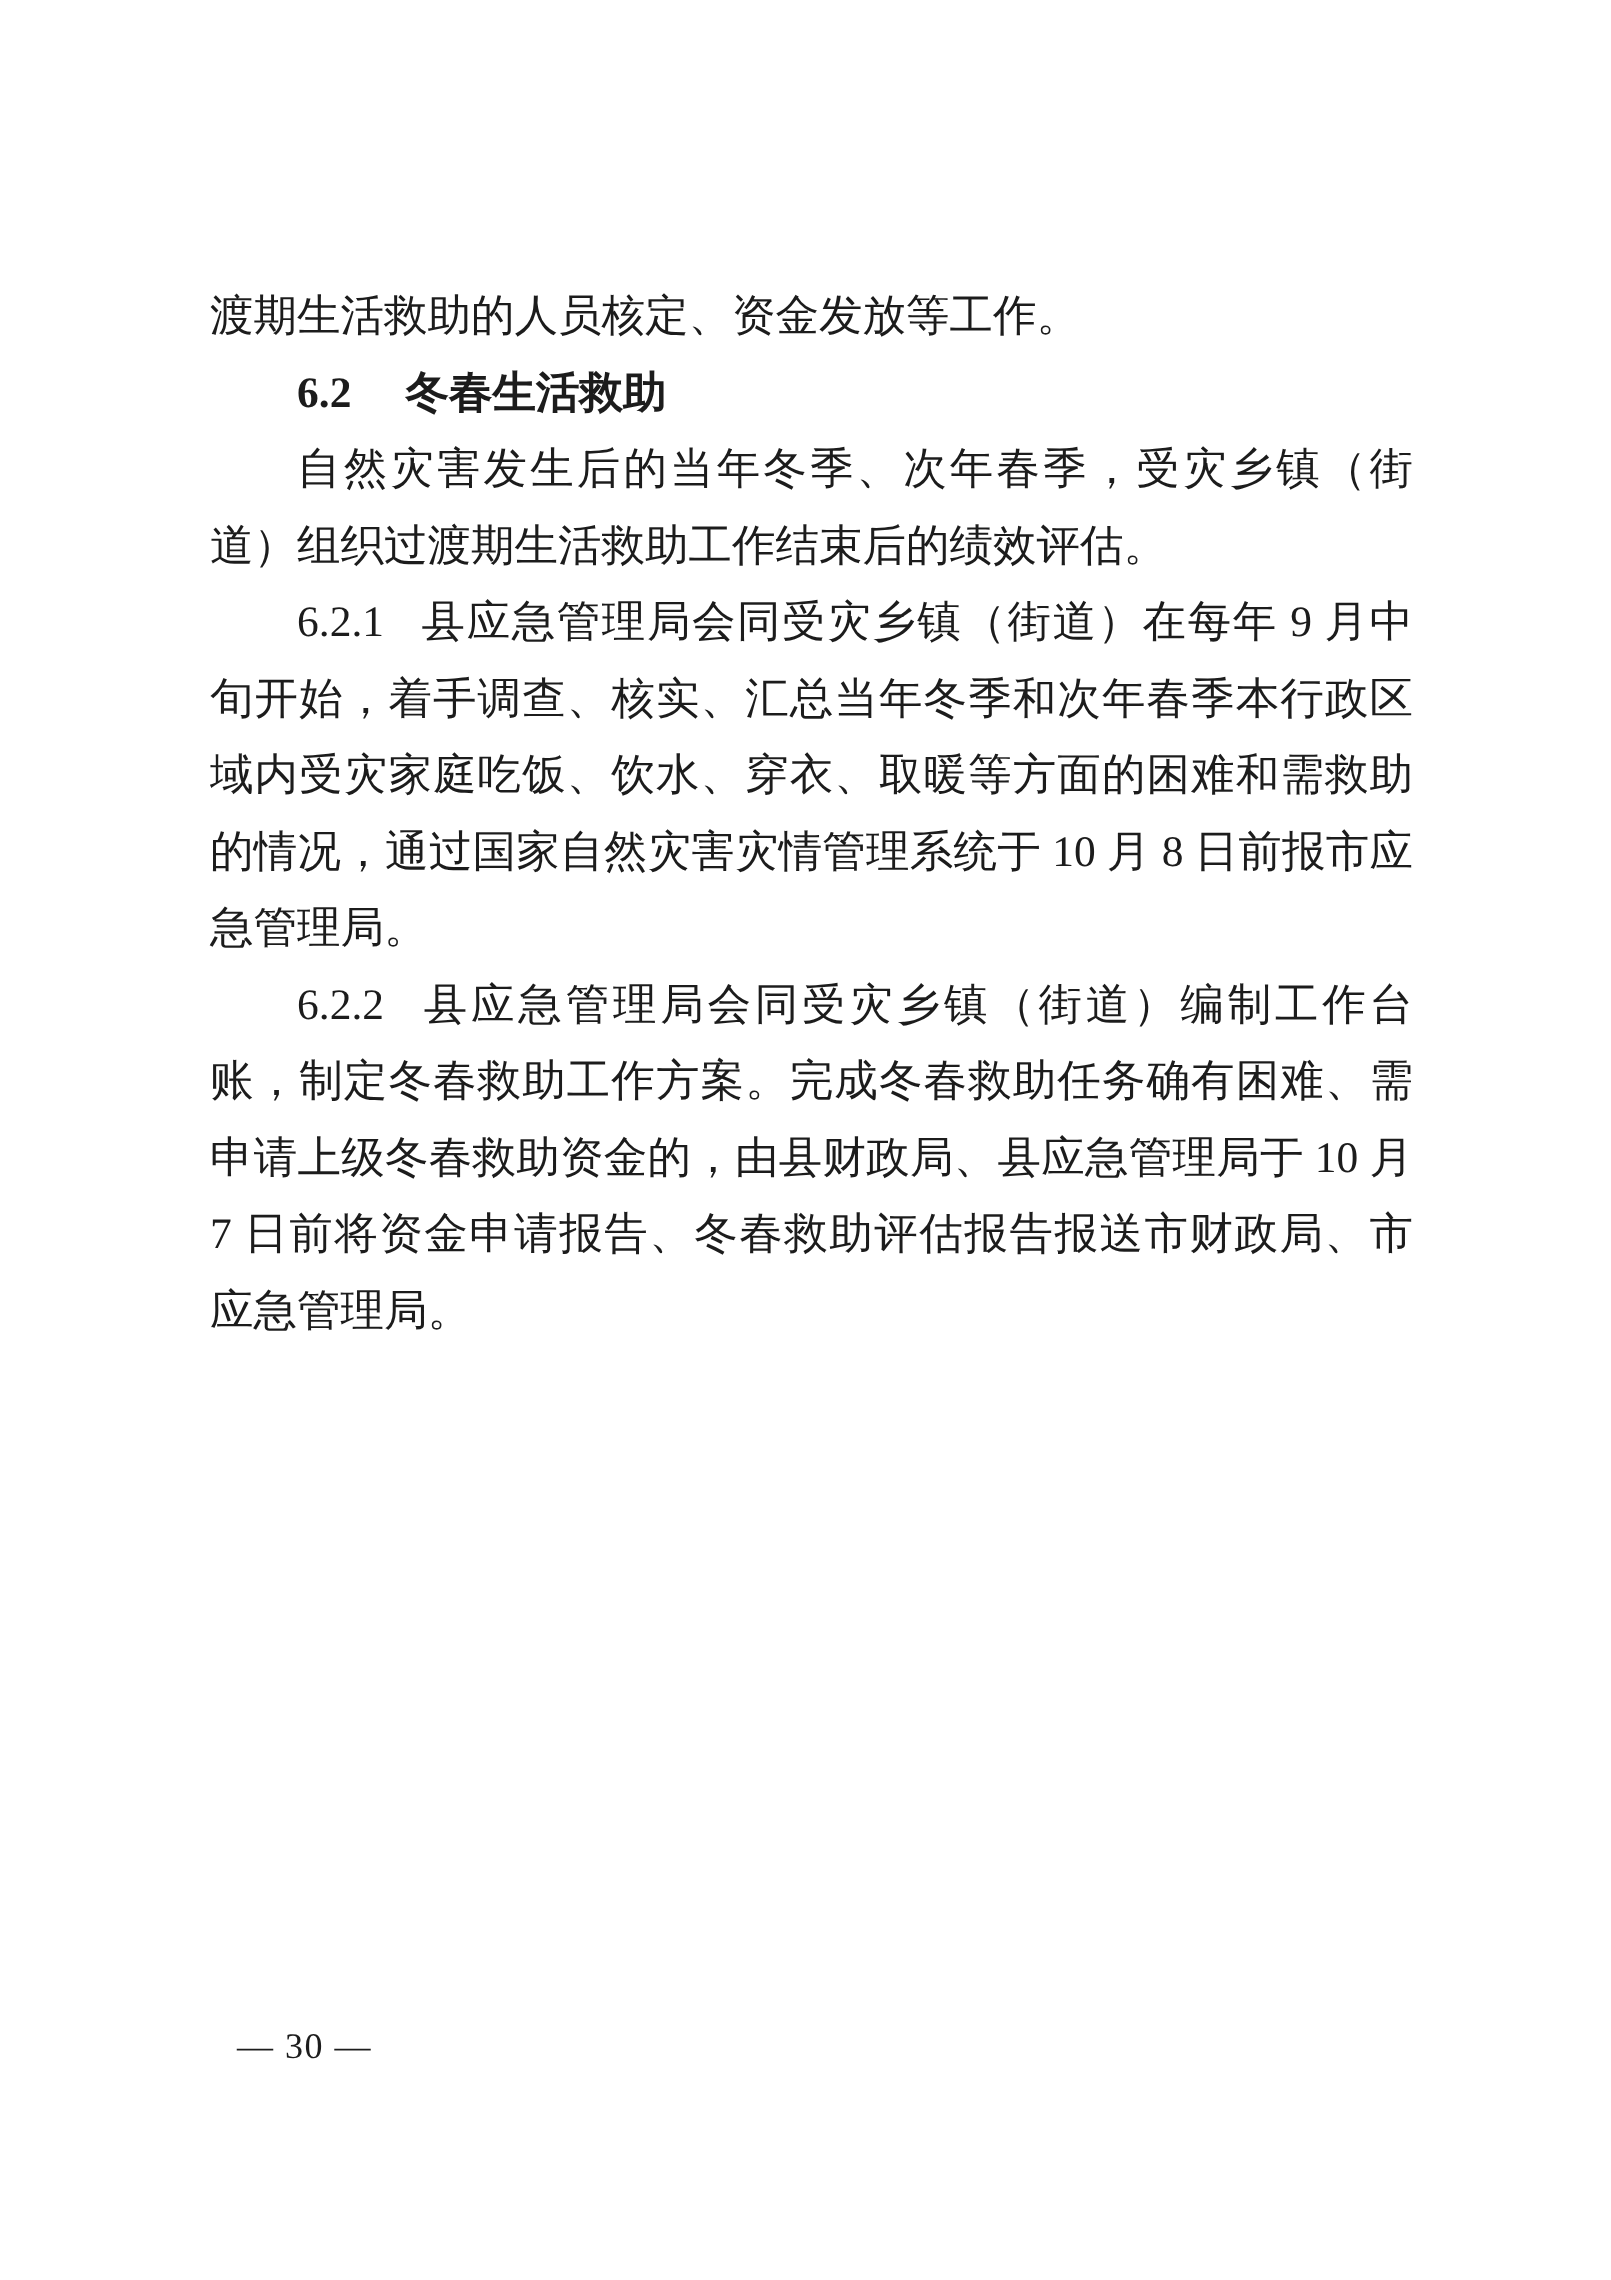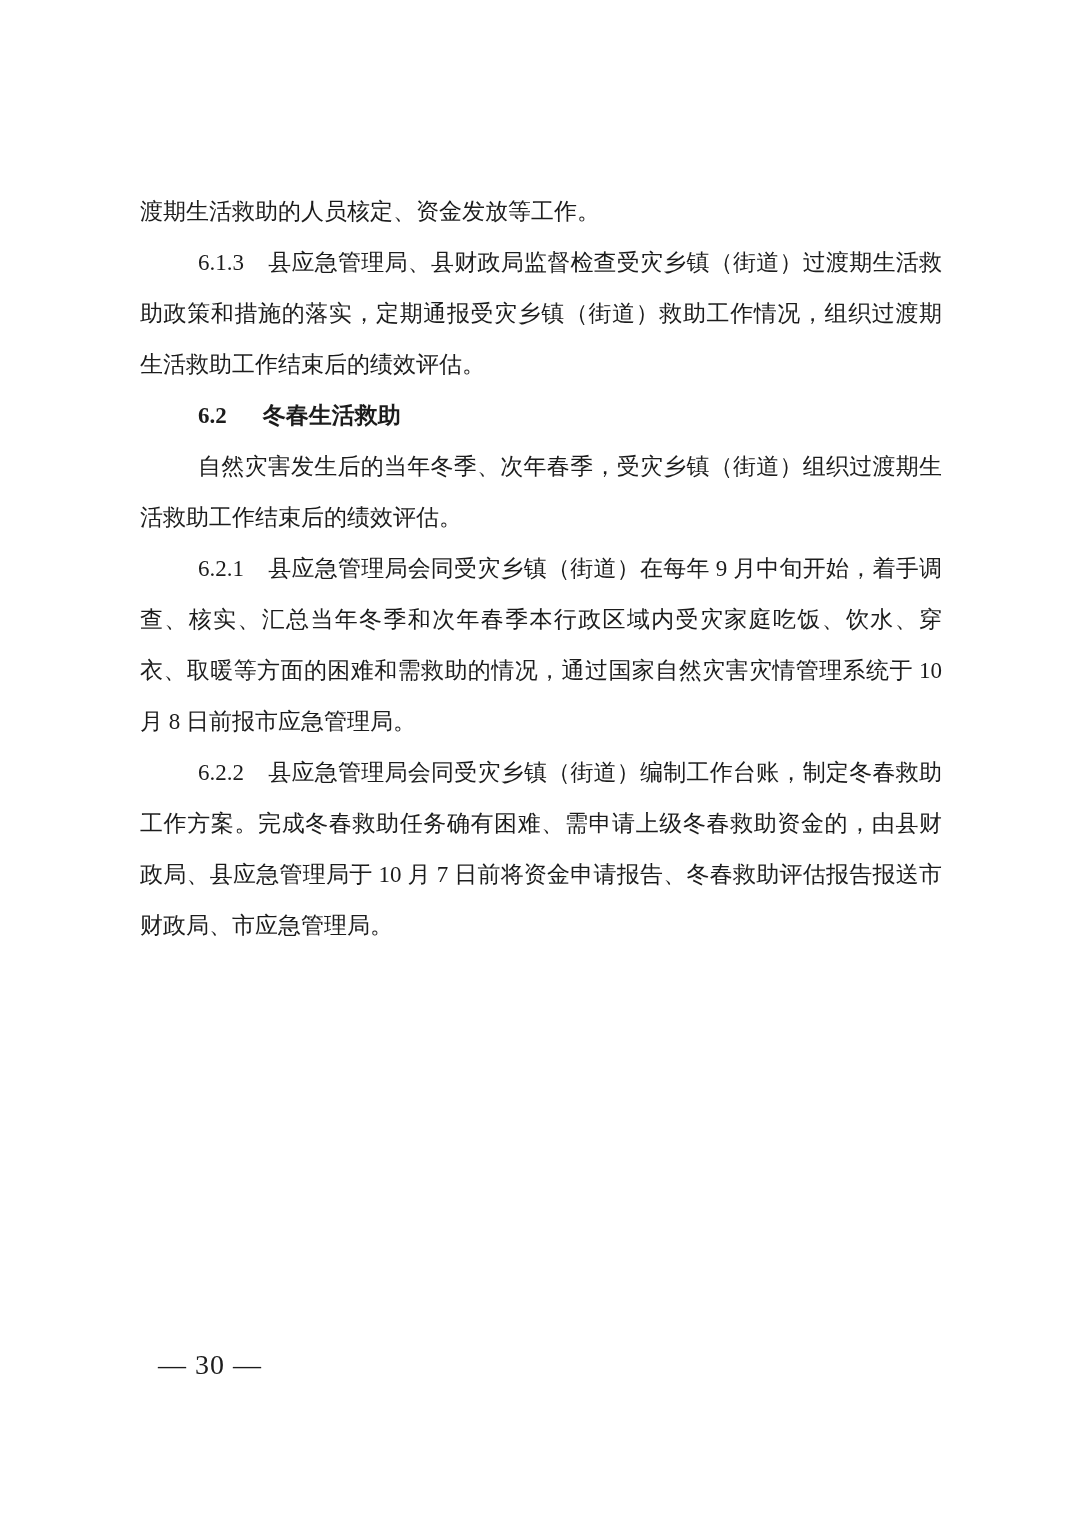--- a/index.html
+++ b/index.html
@@ -14,21 +14,21 @@
     background: #ffffff;
     overflow: hidden;
     font-family: "Liberation Serif", "DejaVu Serif", serif;
     color: #1c1c1c;
   }
   .content {
     position: absolute;
     left: 140px;
     top: 186px;
     width: 802px;
-    font-size: 23px;
+    font-size: 29px;
     line-height: 51px;
     text-align: justify;
     text-justify: inter-character;
   }
   .para {
     margin: 0;
     text-indent: 58px;
   }
   .para.body-continuation {
     text-indent: 0;
@@ -39,32 +39,31 @@
   .num {
     margin-right: 24px;
   }
   .heading .num {
     margin-right: 36px;
   }
   .footer {
     position: absolute;
     left: 158px;
     top: 1348px;
-    font-size: 28px;
+    font-size: 24px;
     line-height: 34px;
     color: #1c1c1c;
     letter-spacing: 1px;
   }
 </style>
 </head>
 <body>
 
 <div class="page">
   <div class="content" id="paragraphs">
       <p class="para body-continuation"><span>渡期生活救助的人员核定、资金发放等工作。</span></p>
-      <p class="para numbered"><span class="num">6.1.3</span><span>县应急管理局、县财政局监督检查受灾乡镇（街道）过渡期生活救助政策和措施的落实，定期通报受灾乡镇（街道）救助工作情况，组织过渡期生活救助工作结束后的绩效评估。</span></p>
       <p class="para heading"><span class="num">6.2</span><span>冬春生活救助</span></p>
       <p class="para body"><span>自然灾害发生后的当年冬季、次年春季，受灾乡镇（街道）组织过渡期生活救助工作结束后的绩效评估。</span></p>
       <p class="para numbered"><span class="num">6.2.1</span><span>县应急管理局会同受灾乡镇（街道）在每年 9 月中旬开始，着手调查、核实、汇总当年冬季和次年春季本行政区域内受灾家庭吃饭、饮水、穿衣、取暖等方面的困难和需救助的情况，通过国家自然灾害灾情管理系统于 10 月 8 日前报市应急管理局。</span></p>
       <p class="para numbered"><span class="num">6.2.2</span><span>县应急管理局会同受灾乡镇（街道）编制工作台账，制定冬春救助工作方案。完成冬春救助任务确有困难、需申请上级冬春救助资金的，由县财政局、县应急管理局于 10 月 7 日前将资金申请报告、冬春救助评估报告报送市财政局、市应急管理局。</span></p>
     </div>
   <div class="footer">— 30 —</div>
 </div>
 
 </body></html>

